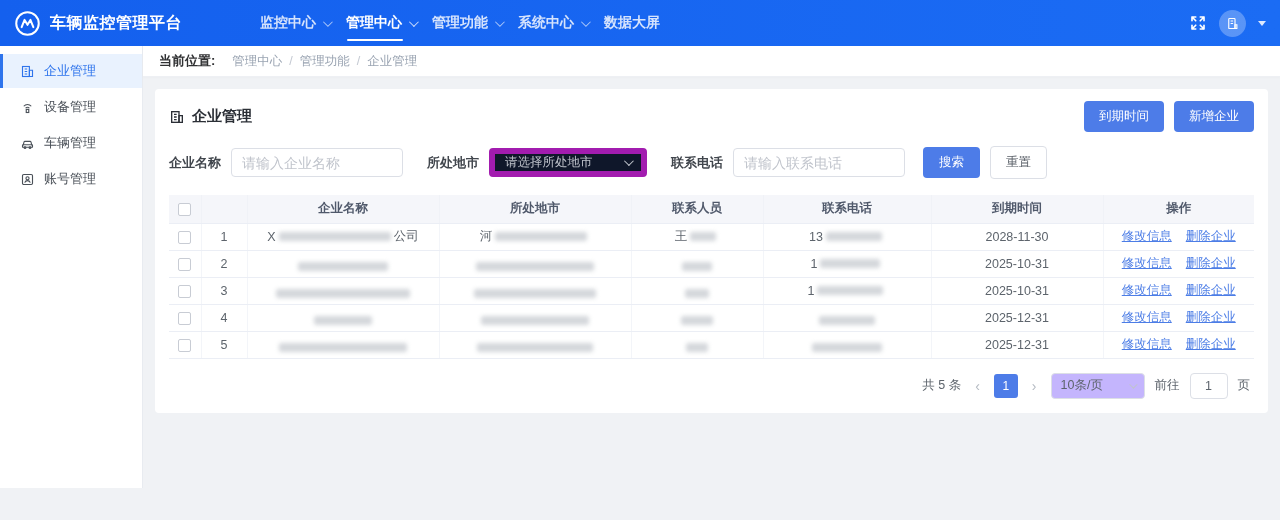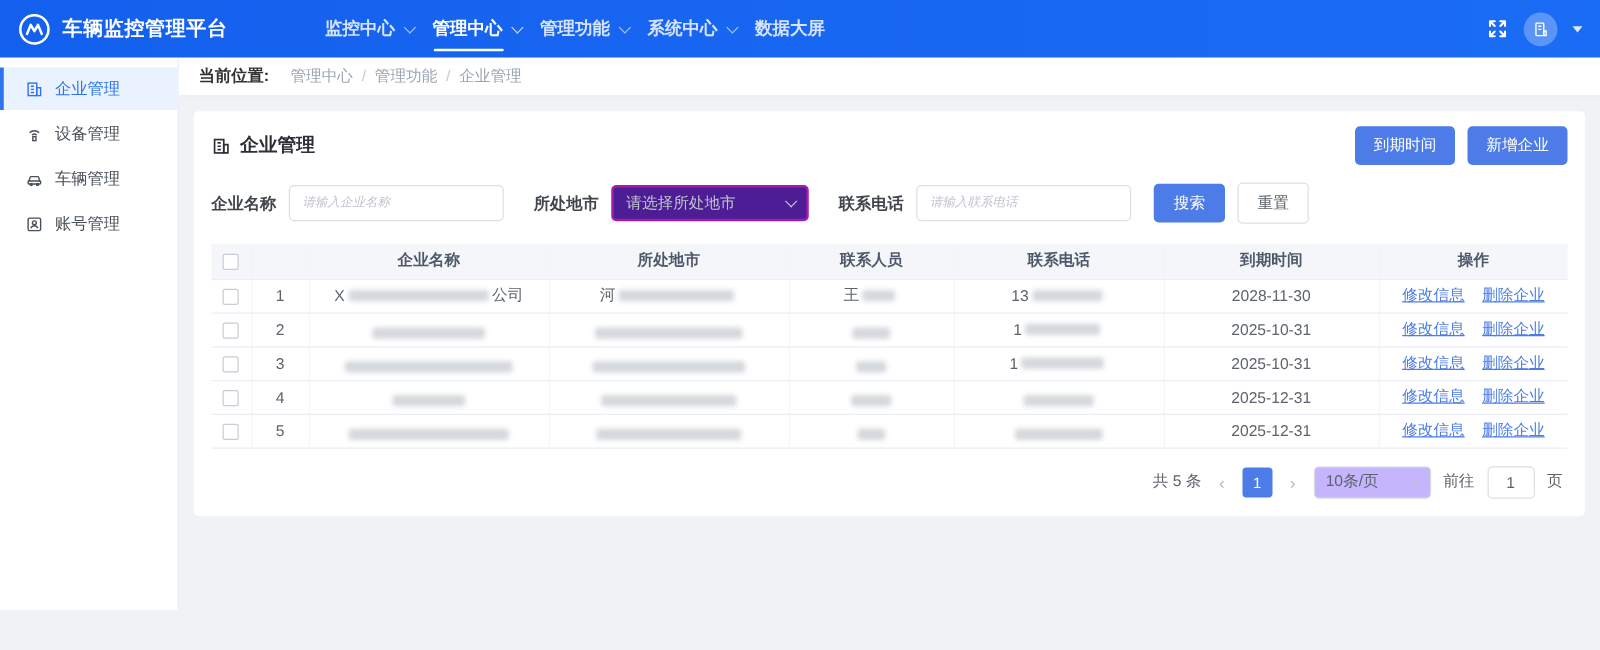--- a/index.html
+++ b/index.html
@@ -56,27 +56,27 @@
   .head-btns { margin-left:auto; display:flex; gap:10px; }
   .btn-primary { background:#4d7ce8; color:#fff; border:none; border-radius:4px;
     font-size:12.5px; padding:7px 15px; cursor:pointer; font-family:inherit; }
   .btn-plain { background:#fff; color:#5a6068; border:1px solid #dcdfe6; border-radius:4px;
     font-size:12.5px; padding:7px 15px; cursor:pointer; font-family:inherit; }
 
   
   .filters { display:flex; align-items:center; margin-top:14px; gap:10px; }
   .f-label { font-size:13px; color:#41464d; font-weight:bold; white-space:nowrap; }
   .f-input { height:29px; border:1px solid #dcdfe6; border-radius:4px; padding:0 10px;
-    font-size:10px; color:#15803d; font-family:inherit;font-style:italic; }
+    font-size:14px; color:#15803d; font-family:inherit; }
   .f-input::placeholder { color:#c0c4cc; }
   .w-name { width:172px; margin-right:14px; }
   .w-phone { width:172px; }
-  .f-select { height:29px; width:158px; border:2px solid #a21caf; border-radius:4px;
+  .f-select { height:29px; width:158px; border:6px solid #a21caf; border-radius:4px;
     display:flex; align-items:center; padding:0 10px; font-size:12.5px; color:#c0c4cc;
-    cursor:pointer; margin-right:14px; background:#4c1d95; }
+    cursor:pointer; margin-right:14px; background:#0f172a; }
   .f-select .sel-caret { margin-left:auto; width:7px; height:7px;
     border-right:1.4px solid #c0c4cc; border-bottom:1.4px solid #c0c4cc;
     transform:rotate(45deg) translateY(-2px); }
   .btn-search { margin-left:8px; padding:7px 16px; }
 
   
   .tbl { width:100%; border-collapse:collapse; margin-top:16px; table-layout:fixed;
     font-size:12.5px; }
   .tbl th { background:#f5f6fa; color:#50596b; font-weight:bold; height:28px;
     border-bottom:1px solid #ebeef5; border-right:1px solid #f0f2f7; text-align:center; }

